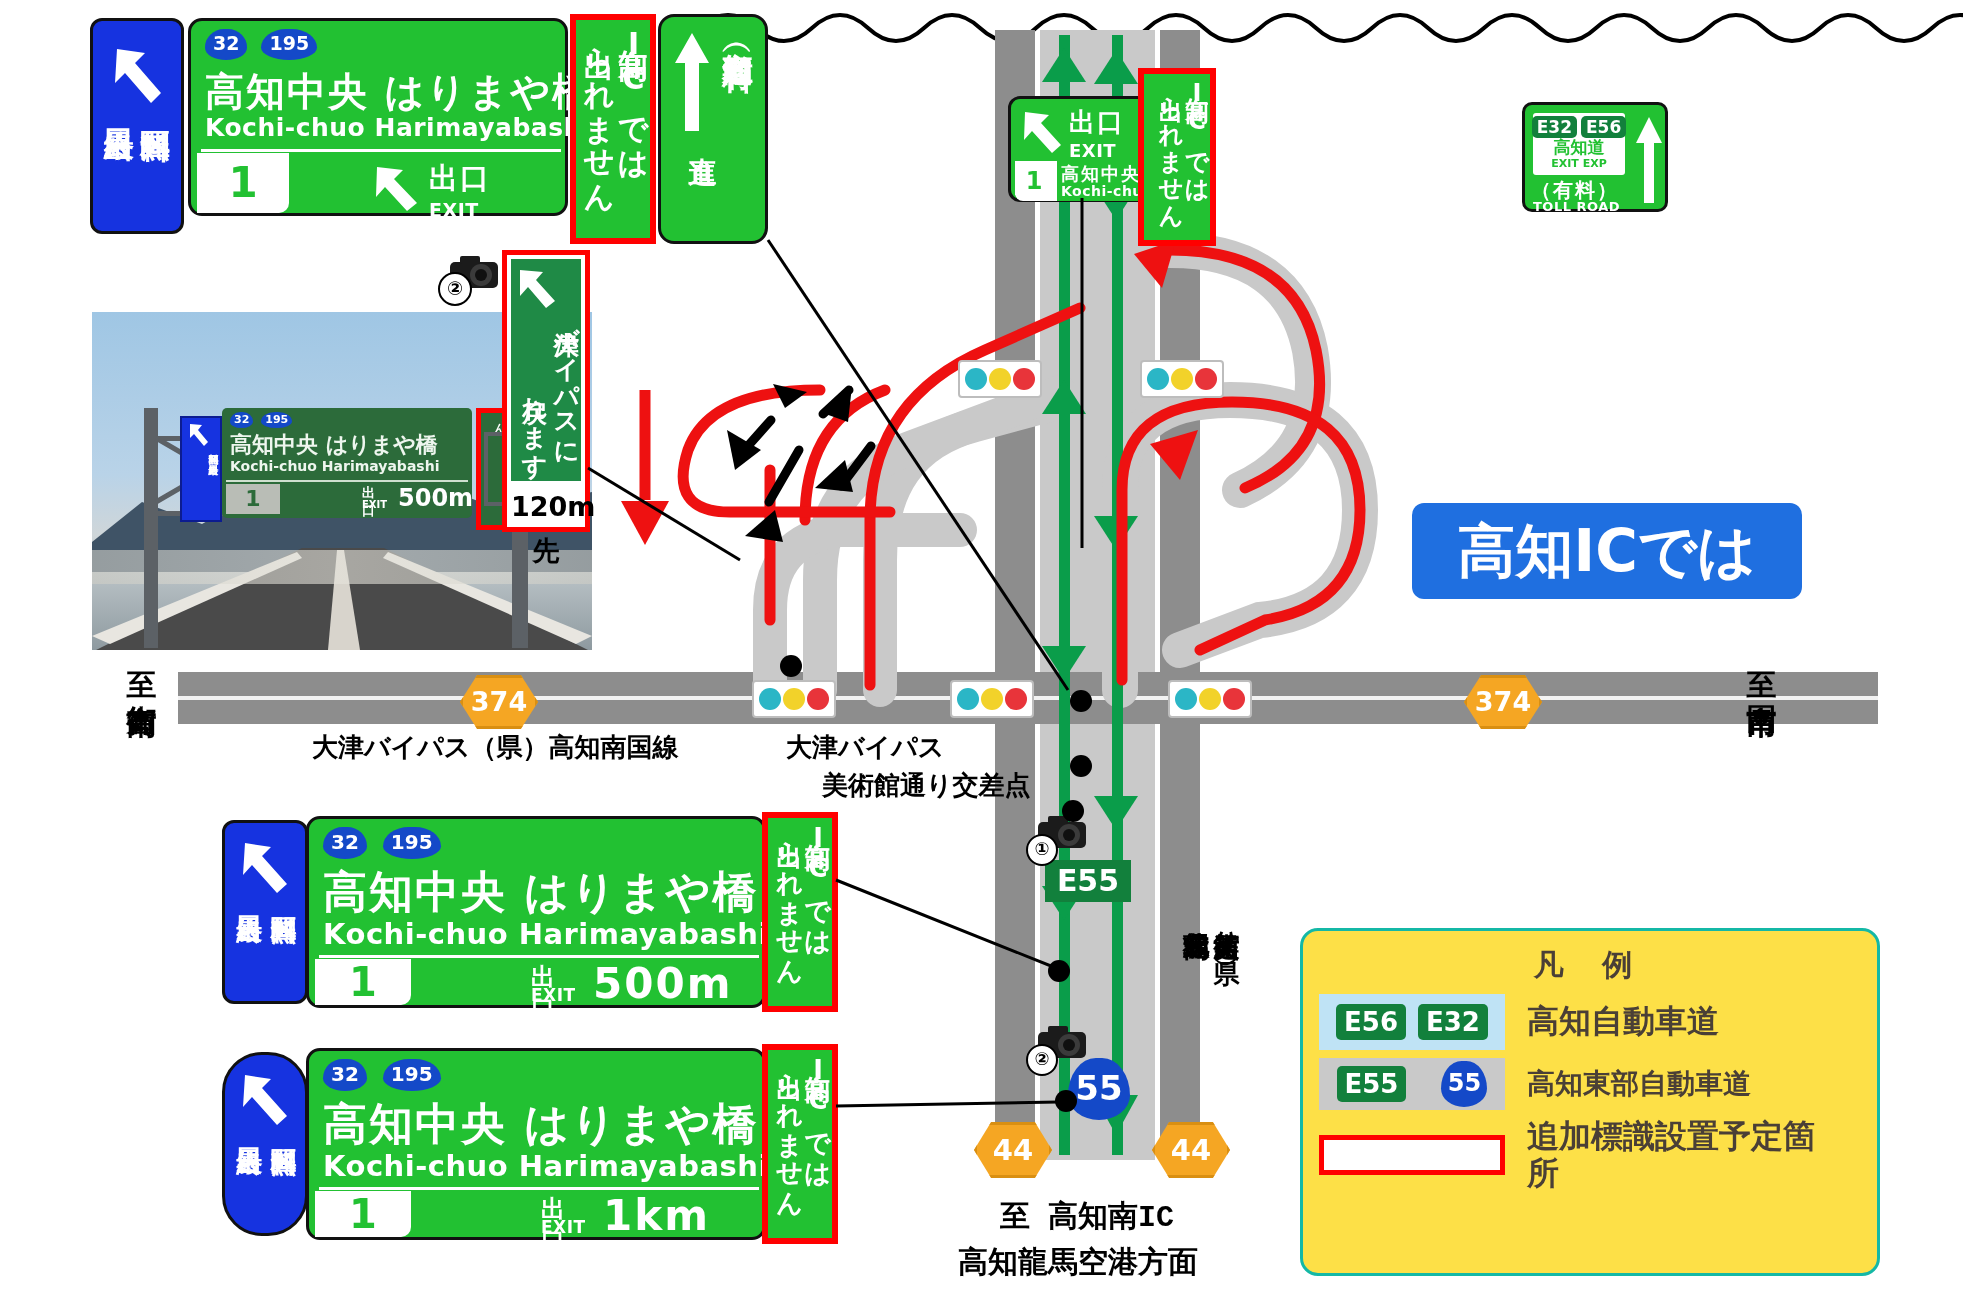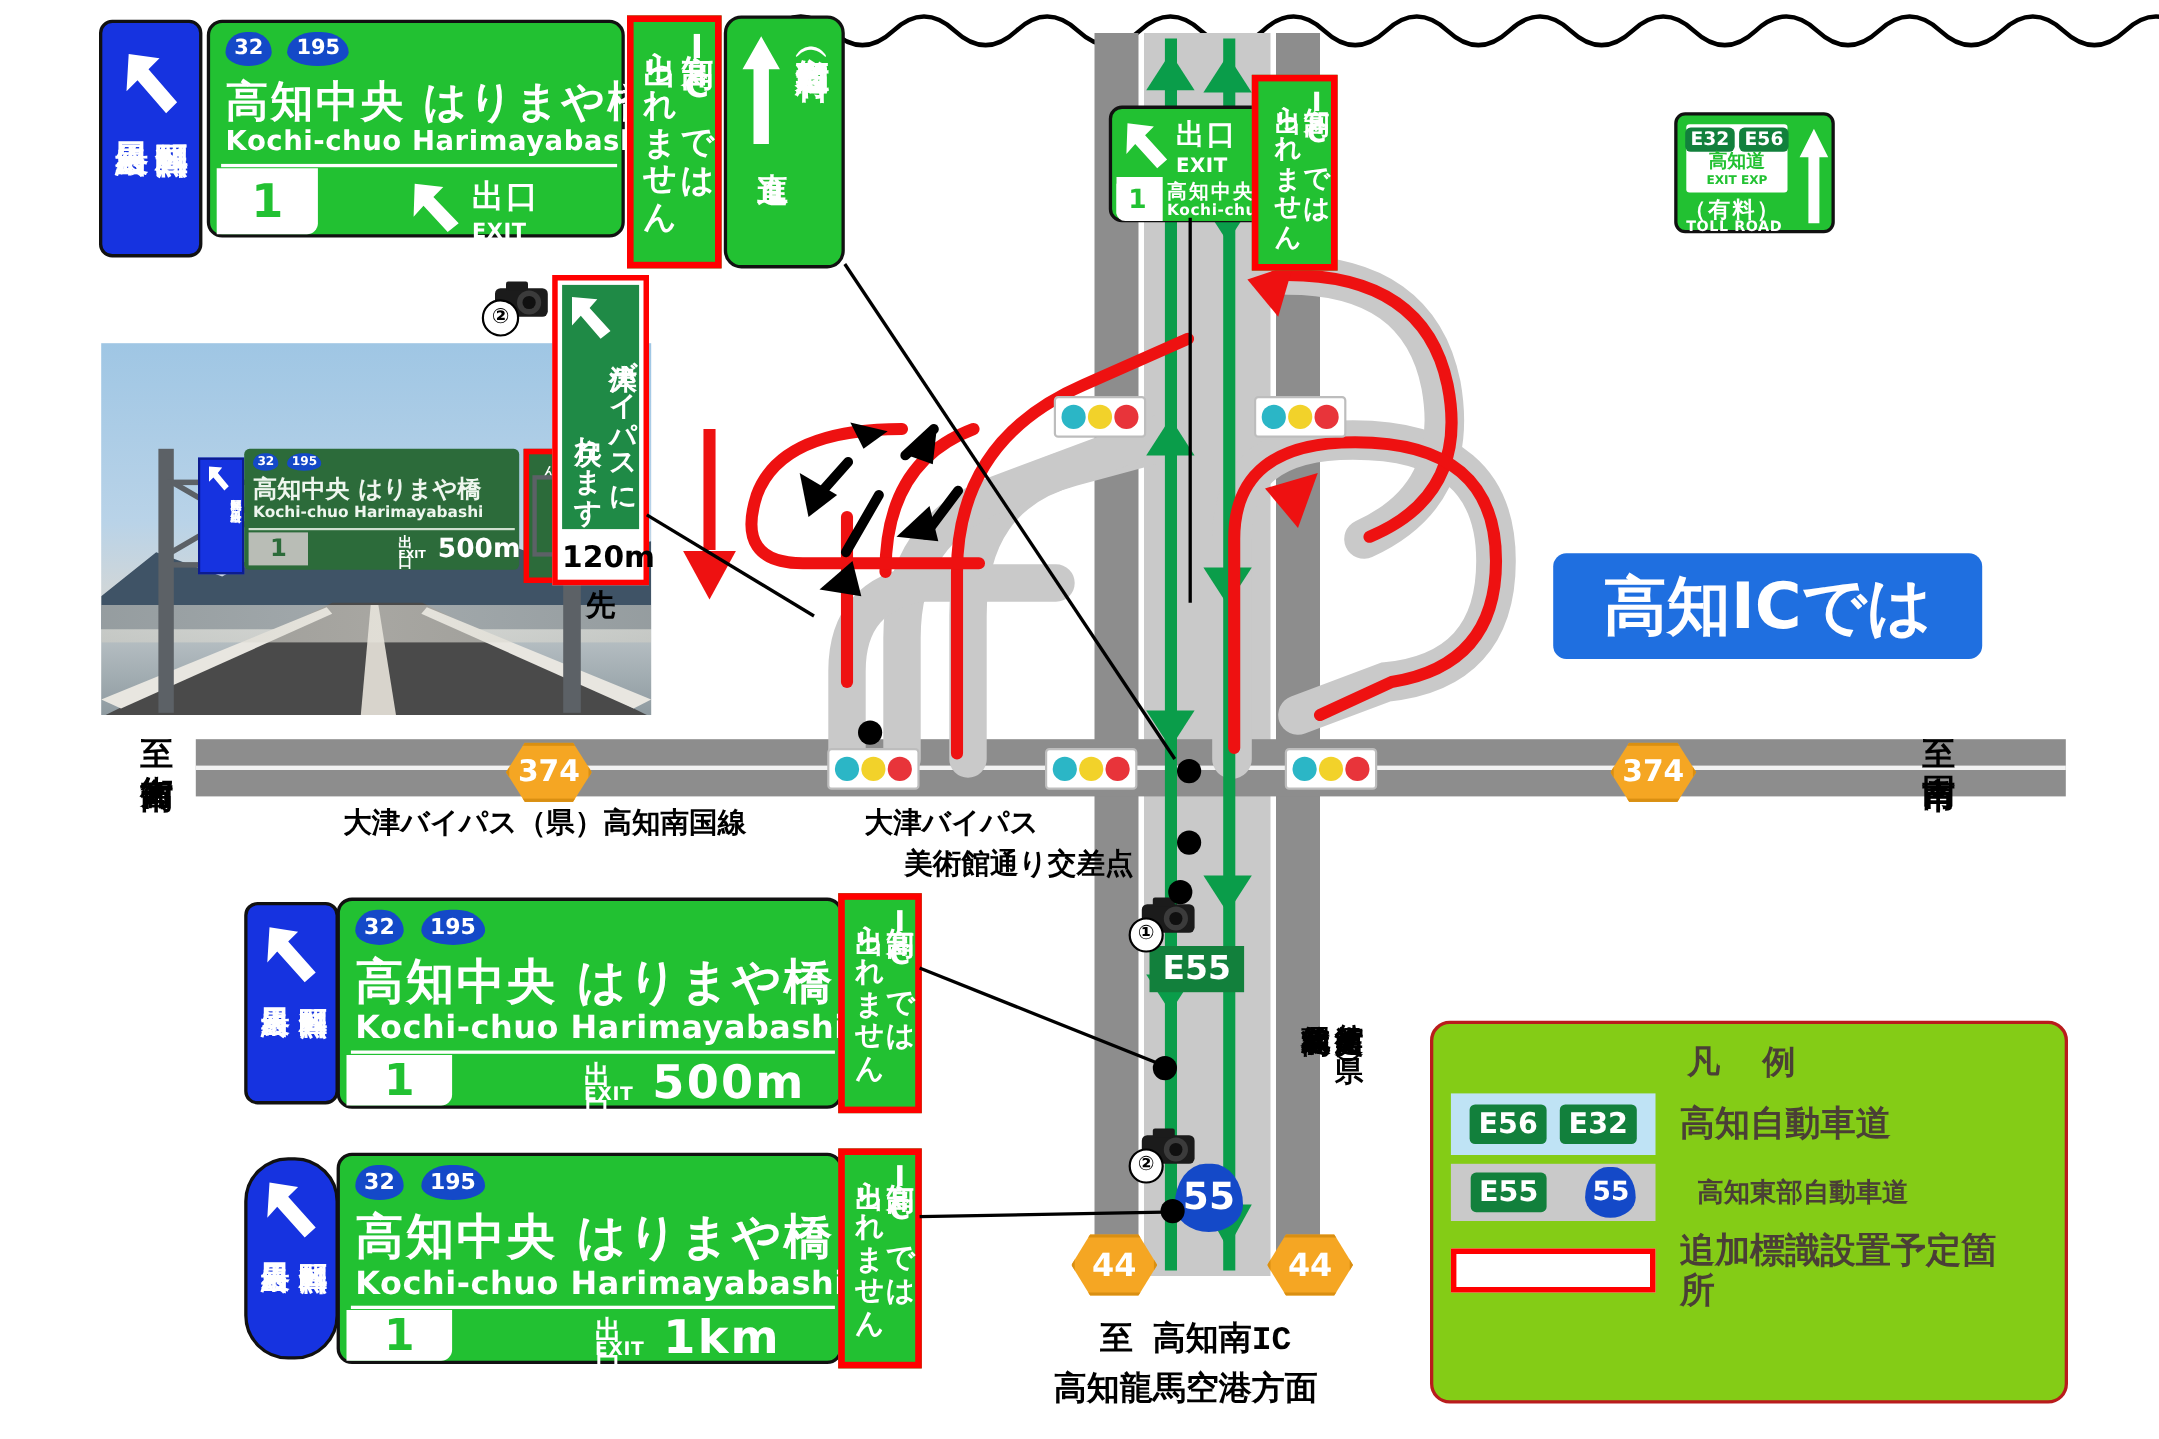--- a/index.html
+++ b/index.html
@@ -31,21 +31,21 @@
   
   .road{background:#8d8d8d;position:absolute;}
   .roadlt{background:#c9c9c9;position:absolute;}
   .greenline{background:#0a9d4a;position:absolute;}
 
   .hexshield{background:#f5a623;border:3px solid #d98f12;color:#fff;font-weight:bold;
      text-align:center;clip-path:polygon(22% 0,78% 0,100% 50%,78% 100%,22% 100%,0 50%);}
   .circnum{background:#fff;border:2px solid #000;border-radius:50%;text-align:center;
      font-weight:bold;color:#000;}
 
-  .legendbox{border:3px solid #b91c1c;border-radius:18px;background:#84cc16;box-sizing:border-box;}
+  .legendbox{border:3px solid #14b8a6;border-radius:18px;background:#fde047;box-sizing:border-box;}
   .legendbox .ttl{color:#4a3f36;font-weight:bold;letter-spacing:14px;text-align:center;}
   .lg-row{display:flex;align-items:center;}
   .lg-label{color:#4a3f36;font-weight:bold;}
   .echip{background:#12803c;color:#fff;font-weight:bold;border-radius:5px;text-align:center;
      display:inline-block;}
   .blue55{background:#1449c8;color:#fff;font-weight:bold;text-align:center;display:inline-block;
      border-radius:45% 45% 50% 50%/60% 60% 40% 40%;}
 
   .ictag{background:#1f6fe0;color:#fff;font-weight:bold;border-radius:12px;text-align:center;}
 
@@ -459,21 +459,21 @@
     </div>
     <div class="lg-label" style="font-size:32px;margin-left:22px;">高知自動車道</div>
   </div>
 
   <div class="lg-row" style="margin-bottom:8px;">
     <div style="width:186px;height:52px;background:#c9c9c9;display:flex;align-items:center;
                 justify-content:space-around;">
       <span class="echip" style="font-size:26px;padding:3px 8px;">E55</span>
       <span class="blue55" style="width:46px;height:46px;font-size:24px;line-height:44px;">55</span>
     </div>
-    <div class="lg-label" style="font-size:24px;margin-left:38px;">高知東部自動車道</div>
+    <div class="lg-label" style="font-size:28px;margin-left:22px;">高知東部自動車道</div>
   </div>
 
 
   <div class="lg-row" style="align-items:center;">
     <div style="width:186px;height:40px;background:#fff;border:5px solid #ff0000;
                 box-sizing:border-box;"></div>
     <div class="lg-label" style="font-size:32px;margin-left:22px;max-width:300px;line-height:1.15;">追加標識設置予定箇所</div>
   </div>
 </div>
 

